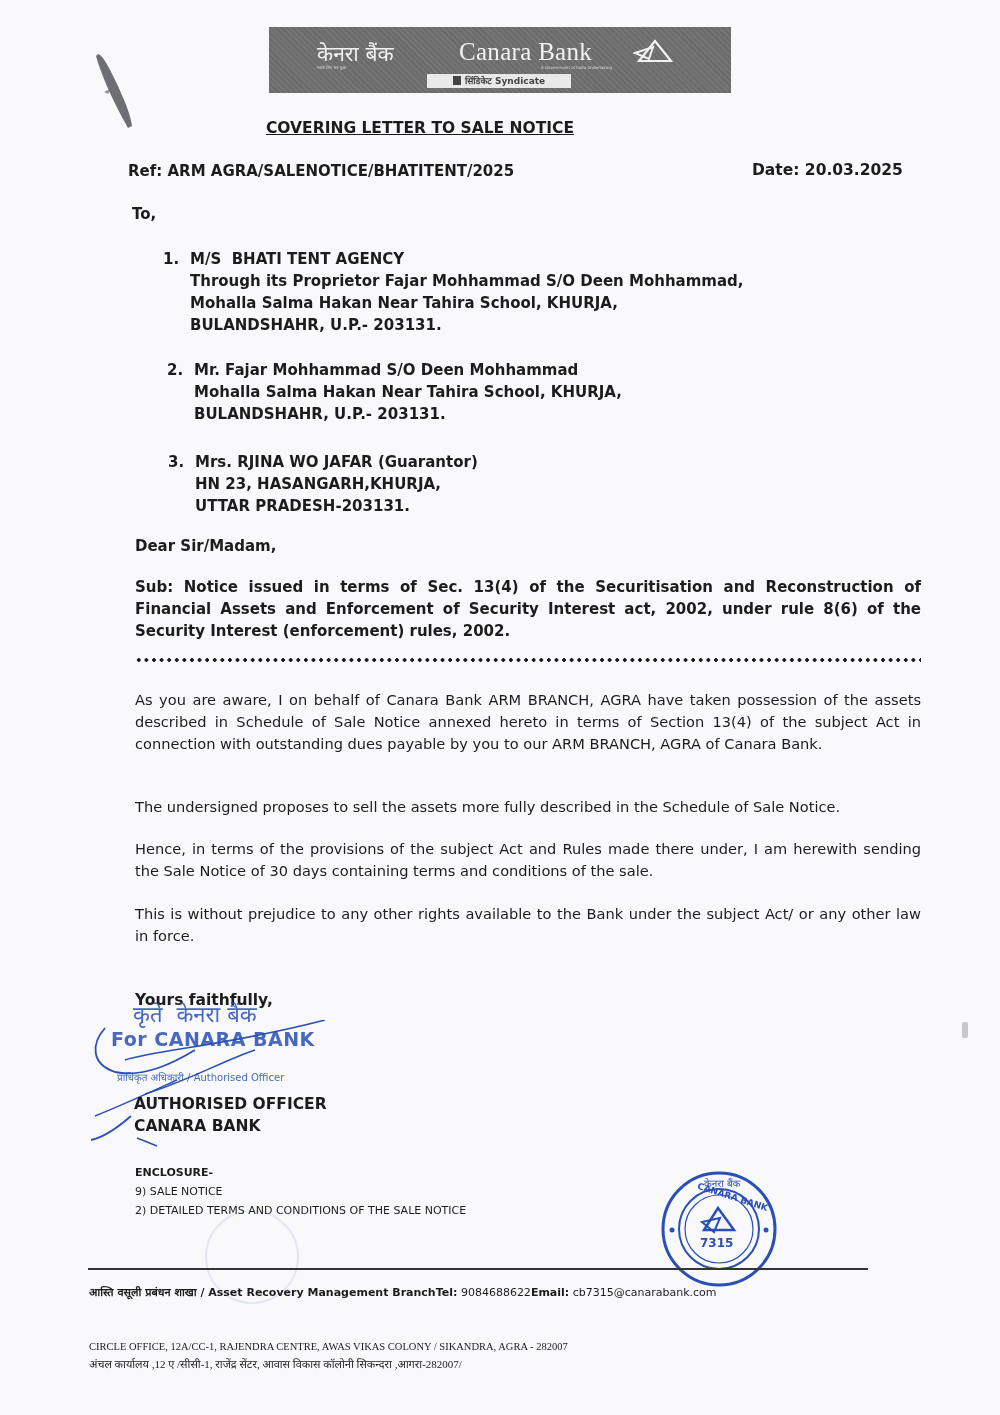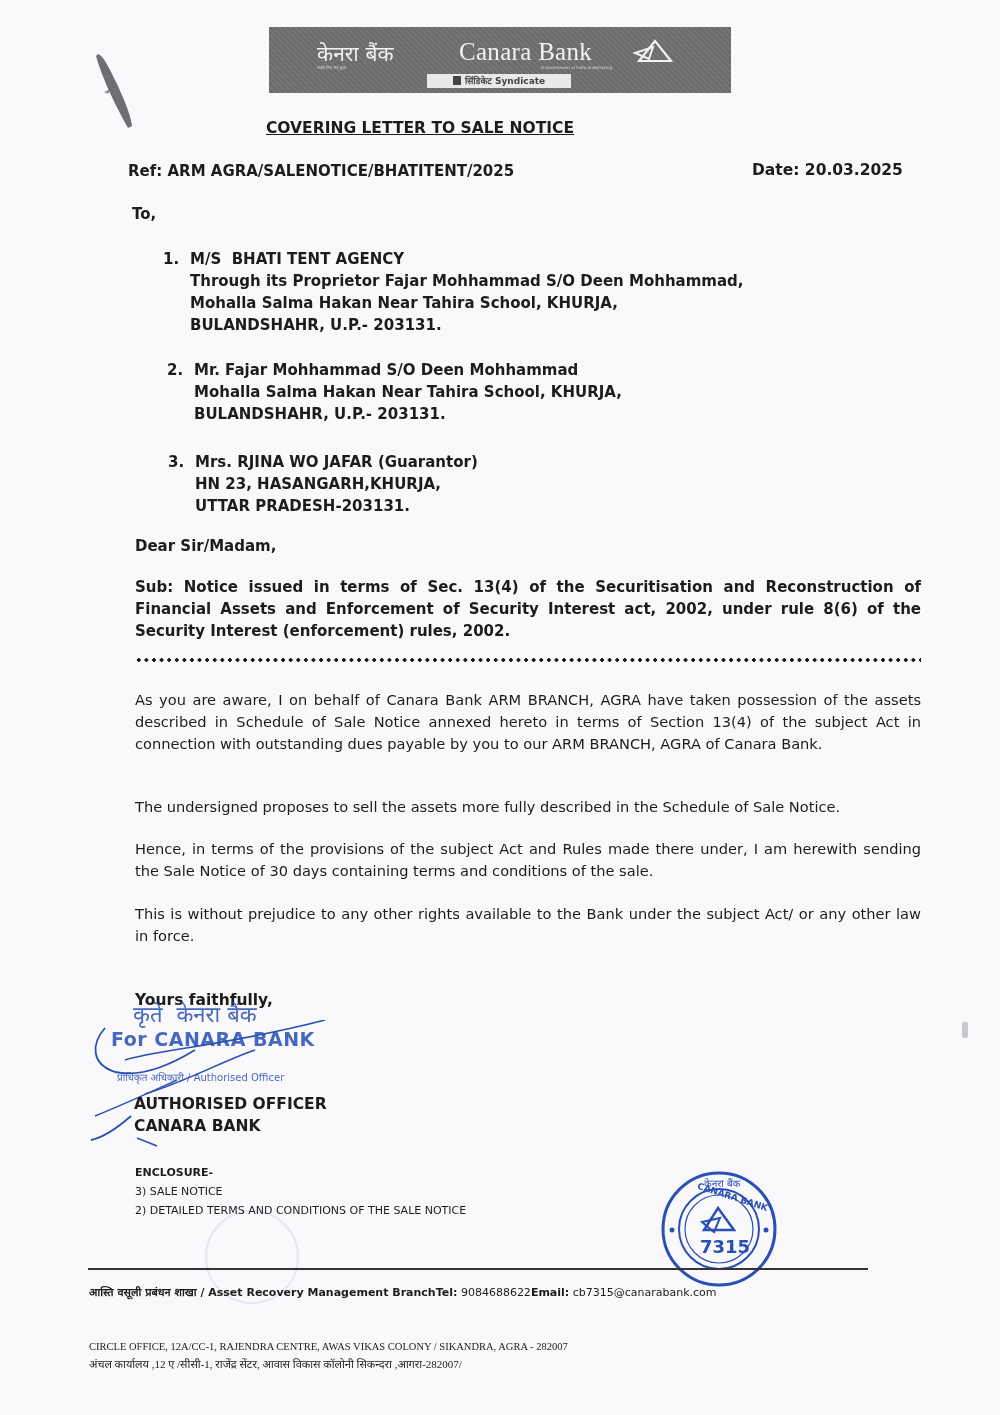--- a/index.html
+++ b/index.html
@@ -133,39 +133,39 @@
   <path d="M46 96 C30 110 16 118 6 120" fill="none" stroke="#2a4fb5" stroke-width="1.8"></path>
   <path d="M10 96 C40 84 70 70 92 60" fill="none" stroke="#2a4fb5" stroke-width="1.4"></path>
   <path d="M52 118 L72 126" fill="none" stroke="#2a4fb5" stroke-width="1.6"></path>
 </svg>
 
 <div class="abs sig-text" style="left:134px;top:1095px;">AUTHORISED OFFICER</div>
 <div class="abs sig-text" style="left:134px;top:1117px;">CANARA BANK</div>
 
 <div class="abs encl" style="left:135px;top:1163px;">
   <div style="font-weight:bold;">ENCLOSURE-</div>
-  <div>3) SALE NOTICE</div>
+  <div>9) SALE NOTICE</div>
   <div>2) DETAILED TERMS AND CONDITIONS OF THE SALE NOTICE</div>
 </div>
 
 <div class="abs" style="left:205px;top:1210px;width:90px;height:90px;border-radius:50%;border:2px solid rgba(42,79,181,0.10);"></div>
 
 <div class="abs" style="left:660px;top:1170px;width:118px;height:118px;">
   <svg width="118" height="118" viewBox="0 0 118 118">
     <circle cx="59" cy="59" r="56" fill="none" stroke="#2a4fb5" stroke-width="3"></circle>
     <circle cx="59" cy="59" r="40" fill="none" stroke="#2a4fb5" stroke-width="2"></circle>
     <circle cx="59" cy="59" r="34" fill="none" stroke="#2a4fb5" stroke-width="1.2"></circle>
     <circle cx="12" cy="60" r="2.5" fill="#2a4fb5"></circle>
     <circle cx="106" cy="60" r="2.5" fill="#2a4fb5"></circle>
     <path d="M58 38 L74 60 L44 60 Z" fill="none" stroke="#2a4fb5" stroke-width="2.5"></path>
     <path d="M42 52 L60 48 L54 62 Z" fill="none" stroke="#2a4fb5" stroke-width="2"></path>
   </svg>
   <div class="abs stamp-blue" style="left:44px;top:6px;font-size:10px;">केनरा बैंक</div>
   <div class="abs stamp-blue" style="left:36px;top:22px;font-size:9px;font-weight:bold;transform:rotate(18deg);">CANARA BANK</div>
-  <div class="abs stamp-blue" style="left:40px;top:66px;font-size:18px;font-weight:bold;">7315</div>
+  <div class="abs stamp-blue" style="left:40px;top:66px;font-size:12px;font-weight:bold;">7315</div>
 </div>
 
 <div class="abs footer-rule"></div>
 <div class="abs footer-1">
   <b>आस्ति वसूली प्रबंधन शाखा</b><b> / Asset Recovery Management Branch</b><b>Tel:</b><span> 9084688622</span><b>Email:</b><span> cb7315@canarabank.com</span>
 </div>
 <div class="abs footer-2">अंचल कार्यालय ,12 ए /सीसी-1, राजेंद्र सेंटर, आवास विकास कॉलोनी सिकन्दरा ,आगरा-282007/</div>
 <div class="abs footer-3">CIRCLE OFFICE, 12A/CC-1, RAJENDRA CENTRE, AWAS VIKAS COLONY / SIKANDRA, AGRA - 282007</div>
 
 </body></html>

